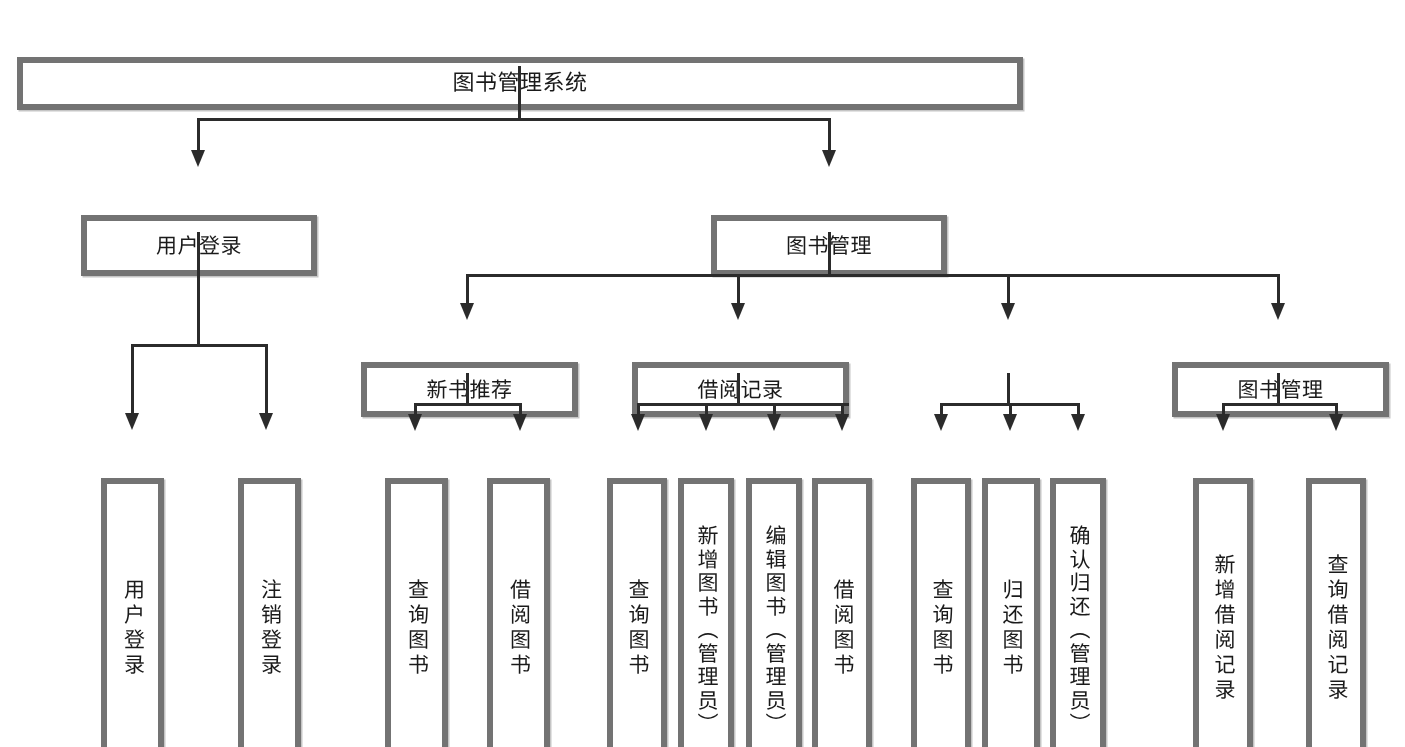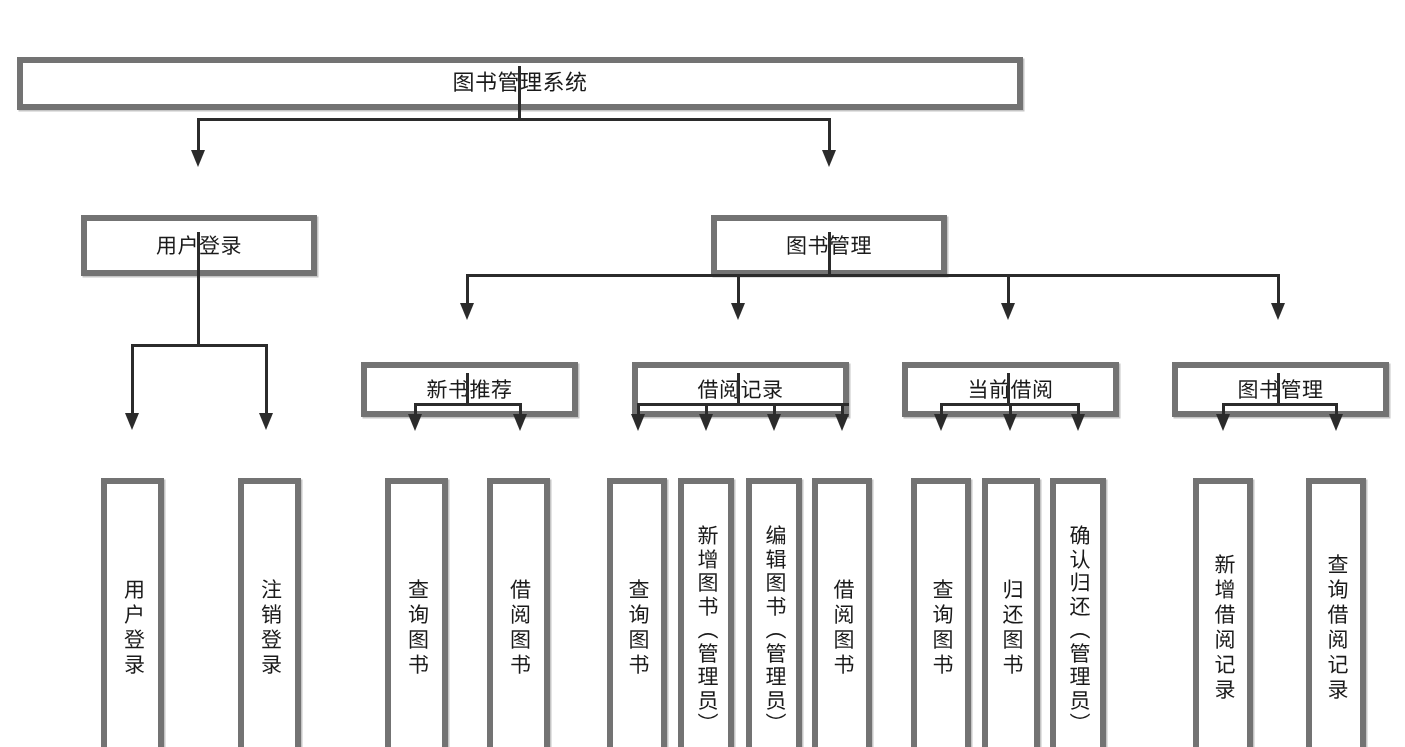--- a/index.html
+++ b/index.html
@@ -124,23 +124,20 @@
   <div class="arrow" style="left:1001px;top:303px;"></div>
   <div class="vline" style="left:1277px;top:274px;width:3px;height:32px;"></div>
   <div class="arrow" style="left:1271px;top:303px;"></div>
 
   <div class="node h-node" style="left:361px;top:318px;width:217px;height:55px;">
     <span class="lbl">新书推荐</span>
   </div>
   <div class="node h-node" style="left:632px;top:318px;width:217px;height:55px;">
     <span class="lbl">借阅记录</span>
   </div>
-  <div class="node h-node" style="left:902px;top:318px;width:217px;height:55px;">
-    <span class="lbl">当前借阅</span>
-  </div>
   <div class="node h-node" style="left:1172px;top:318px;width:217px;height:55px;">
     <span class="lbl">图书管理</span>
   </div>
 
   <div class="vline" style="left:466px;top:373px;width:3px;height:30px;"></div>
   <div class="hline" style="left:414px;top:403px;width:108px;height:3px;"></div>
   <div class="vline" style="left:414px;top:403px;width:3px;height:14px;"></div>
   <div class="arrow" style="left:408px;top:414px;"></div>
   <div class="vline" style="left:519px;top:403px;width:3px;height:14px;"></div>
   <div class="arrow" style="left:513px;top:414px;"></div>

